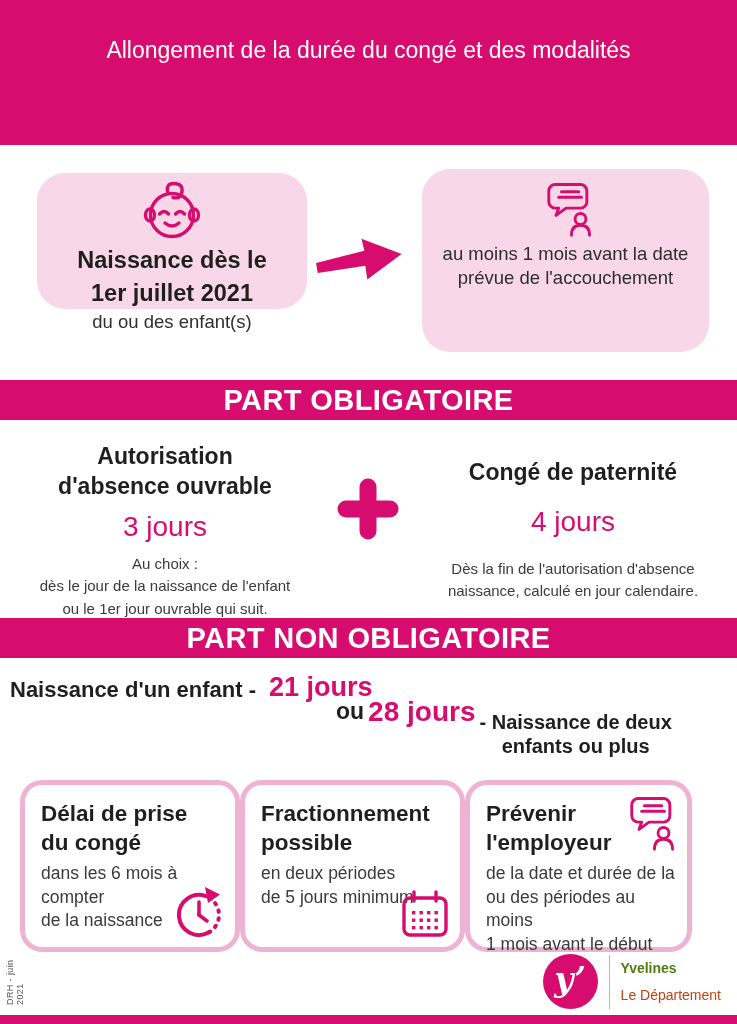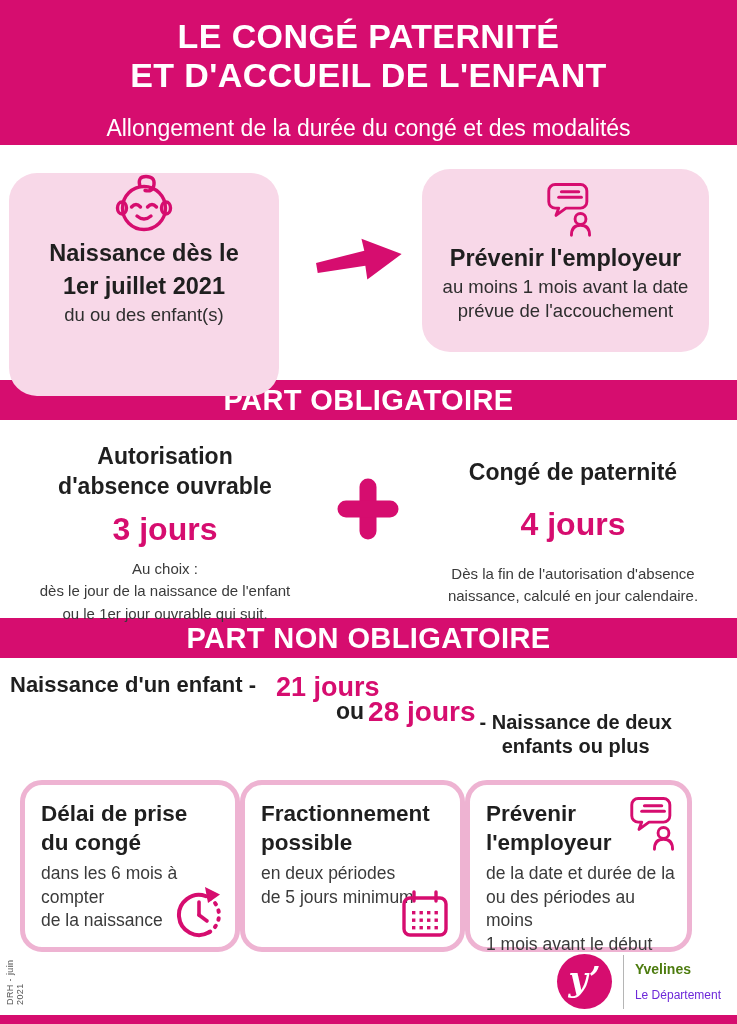--- a/index.html
+++ b/index.html
@@ -15,42 +15,42 @@
     width:737px;height:1024px;background:#fff;position:relative;overflow:hidden;
     font-family:"Liberation Sans",sans-serif;
   }
   
   header{background:var(--magenta);color:#fff;text-align:center;height:145px;padding-top:17px}
   .header-title{font-size:34px;font-weight:bold;line-height:1.14;letter-spacing:.4px}
   .header-sub{font-size:23px;margin-top:20px;font-weight:400}
   
   .intro{position:relative;height:235px}
   .pill{position:absolute;background:var(--pill);border-radius:28px;text-align:center}
-  .pill1{left:9px;top:28px;width:270px;height:223px;}
+  .pill1{left:37px;top:28px;width:270px;height:136px;padding-top:7px}
   .pill2{left:422px;top:24px;width:287px;height:183px;padding-top:11px}
   .pill-title{font-size:23.5px;font-weight:bold;color:var(--dark);line-height:1.4}
   .pill-sub{font-size:18.5px;color:#2e2e2e;line-height:1.3;margin-top:0}
   .arrow{position:absolute;left:310px;top:86px}
   
   .banner{background:var(--magenta);color:#fff;text-align:center;font-size:29px;font-weight:bold;
           height:40px;line-height:40px;letter-spacing:.4px}
   
   .mandatory{position:relative;height:198px}
   .mcol{position:absolute;text-align:center}
   .mcol-left{left:0;top:22px;width:330px}
   .mcol-right{left:412px;top:38px;width:322px}
   .mtitle{font-size:23px;font-weight:bold;color:var(--dark);line-height:1.3}
-  .mvalue{font-size:32px;font-weight:bold;color:var(--magenta);margin-top:9px}
+  .mvalue{font-size:28px;font-weight:normal;color:var(--magenta);margin-top:9px}
   .mcol-right .mvalue{margin-top:18px}
   .mnote{font-size:15px;color:var(--body);line-height:1.5;margin-top:10px}
   .mcol-right .mnote{margin-top:20px}
   .plus{position:absolute;left:337px;top:57px}
   
   .optional{position:relative;height:110px}
-  .opt1{position:absolute;left:10px;top:14px;display:flex;align-items:flex-start;gap:20px}
+  .opt1{position:absolute;left:10px;top:14px;display:flex;align-items:flex-end;gap:13px}
   .opt-label{font-size:22px;font-weight:bold;color:var(--dark)}
   .opt-value{font-size:27px;font-weight:bold;color:var(--magenta)}
   .opt2{position:absolute;left:336px;top:38px;display:flex;align-items:flex-start;gap:4px}
   .opt2 .ou{font-size:23px;font-weight:bold;color:var(--dark);margin-top:2px}
   .opt2 .v28{font-size:28px;margin-top:0}
   .opt2-label{font-size:20px;font-weight:bold;color:var(--dark);margin-top:15px;text-align:center;line-height:1.18}
   
   .cards{display:flex;padding:12px 20px 0 20px;height:185px}
   .card{border:5px solid var(--card-border);border-radius:22px;background:#fff;position:relative;
         padding:15px 12px 0 16px;height:172px}
@@ -63,33 +63,29 @@
   footer{position:relative;height:60px}
   .credit{position:absolute;left:5px;bottom:8px;writing-mode:vertical-rl;transform:rotate(180deg);
           font-size:9px;color:#555;letter-spacing:.4px}
   .logo{position:absolute;right:16px;top:1px;display:flex;align-items:center;gap:11px}
   .logo-circle{width:55px;height:55px;border-radius:50%;background:var(--magenta);color:#fff;
                display:flex;align-items:center;justify-content:center;
                font-family:"DejaVu Serif",serif;font-style:italic;font-weight:bold;font-size:33px;
                padding-bottom:5px}
   .logo-divider{width:1px;height:54px;background:#b5b5b5}
   .logo-name{font-size:14px;font-weight:bold;color:#4d7c0f}
-  .logo-sub{font-size:12px;color:#6d28d9;margin-top:11px}
+  .logo-sub{font-size:14px;color:#c2410c;margin-top:11px}
   .bottom-bar{position:absolute;left:0;bottom:0;width:100%;height:9px;background:var(--magenta)}
 </style>
 </head>
 <body>
 
 <div class="page">
 
   <header>
-    <div class="header-title">
-      <span>LE CONGÉ PATERNITÉ</span><br>
-      <span>ET D'ACCUEIL DE L'ENFANT</span>
-    </div>
     <div class="header-sub">Allongement de la durée du congé et des modalités</div>
   </header>
 
   <section class="intro">
     <div class="pill pill1">
       <svg width="64" height="60" viewBox="0 0 64 60">
         <g fill="none" stroke="#d60d6f" stroke-width="3.4" stroke-linecap="round">
           <ellipse cx="10" cy="35" rx="4.5" ry="6"></ellipse>
           <ellipse cx="54" cy="35" rx="4.5" ry="6"></ellipse>
           <circle cx="32" cy="35" r="21.5"></circle>
@@ -117,21 +113,20 @@
         </g>
         <g stroke="#d60d6f" stroke-width="3.4" stroke-linecap="round">
           <line x1="27" y1="13" x2="46" y2="13"></line>
           <line x1="24" y1="19" x2="49" y2="19"></line>
         </g>
         <g fill="none" stroke="#d60d6f" stroke-width="3.2" stroke-linecap="round">
           <circle cx="48" cy="43" r="6"></circle>
           <path d="M38 61 q0 -11 10 -11 q10 0 10 11"></path>
         </g>
       </svg>
-      <div class="pill-title">Prévenir l'employeur</div>
       <div class="pill-sub">
         <span>au moins 1 mois avant la date</span><br>
         <span>prévue de l'accouchement</span>
       </div>
     </div>
   </section>
 
   <div class="banner">PART OBLIGATOIRE</div>
 
   <section class="mandatory">

